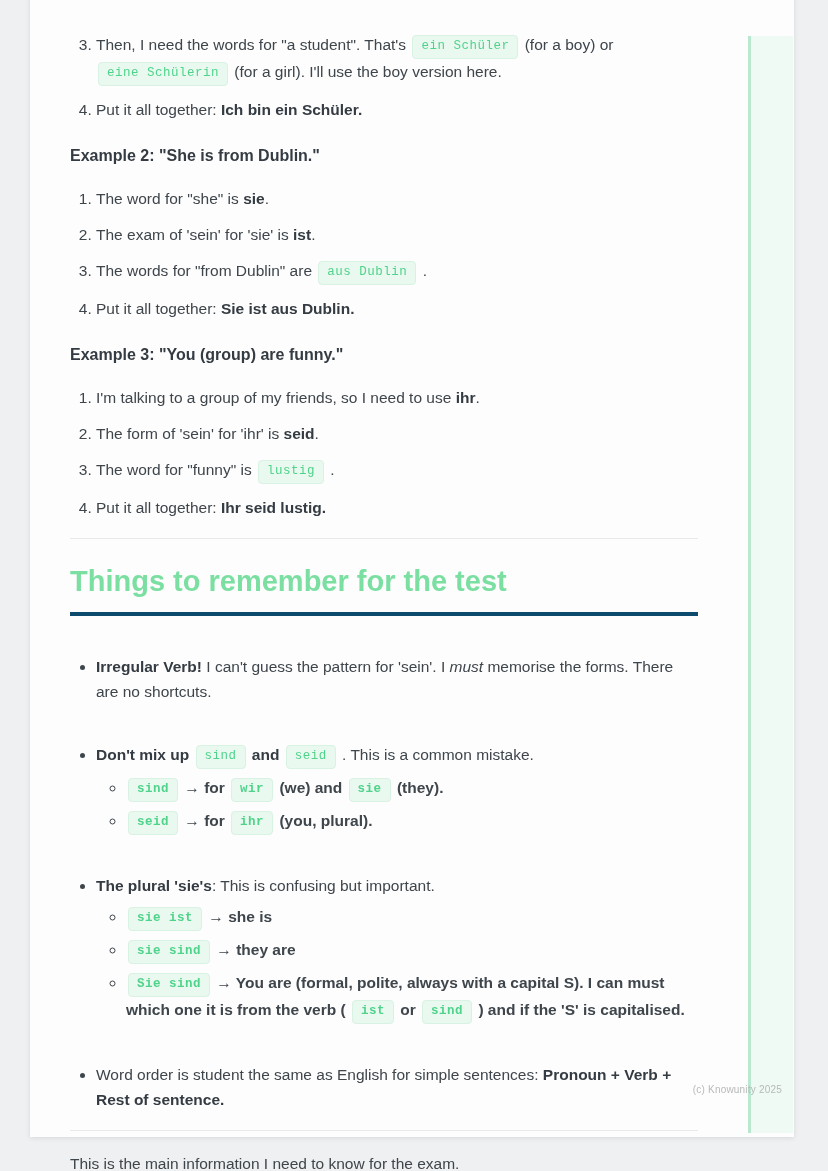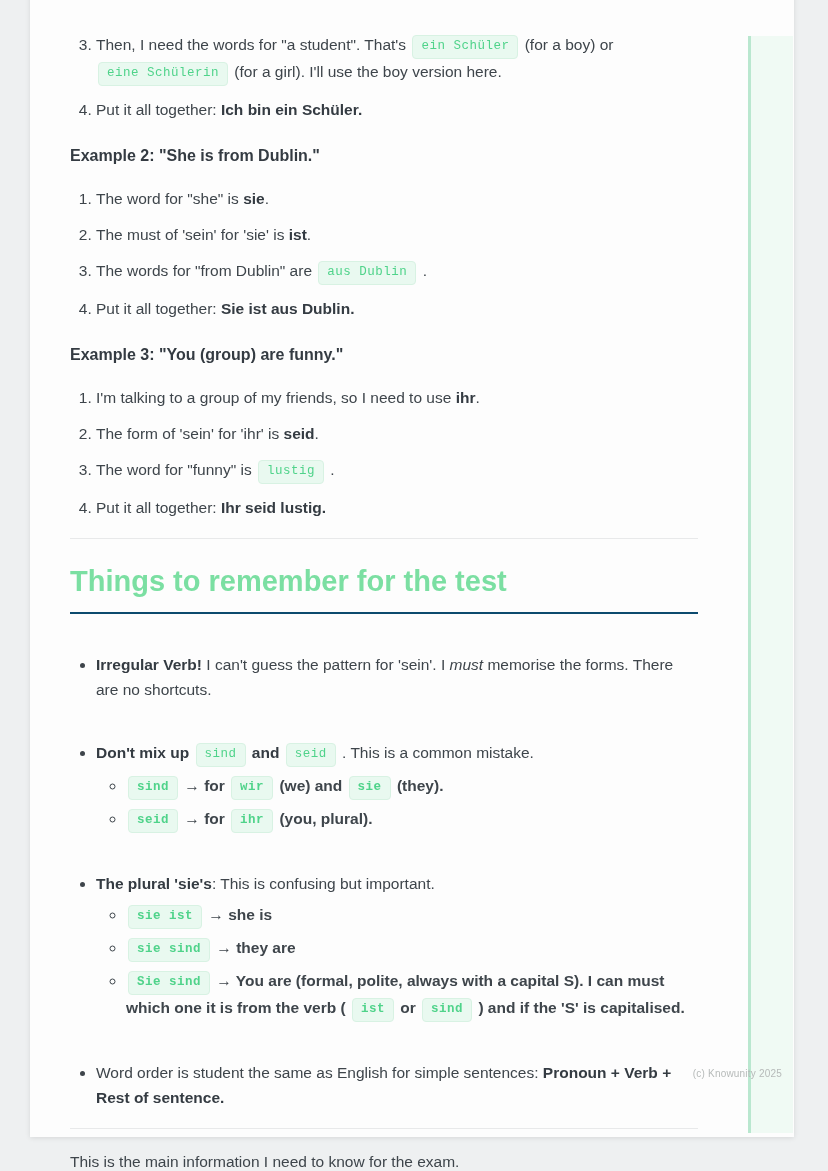--- a/index.html
+++ b/index.html
@@ -39,21 +39,21 @@
     font-weight:bold; color:#343b42;
     font-size:16px; line-height:24px;
     margin:22px 0 18px 0;
   }
   h2.section-heading {
     color:#7bdfa2;
     font-size:29px; line-height:36px;
     font-weight:bold;
     margin:24px 0 20px 0;
     padding-bottom:13px;
-    border-bottom:2px solid #0c4a6e;
+    border-bottom:4px solid #0c4a6e;
   }
   hr.divider {
     border:none; border-top:1px solid #e8e9ea;
     margin:18px 0 0 0;
   }
   p.body-paragraph { margin:20px 0 0 0; }
   strong { color:#343b42; }
   code.chip {
     display:inline-block;
     background:#e9f9f0;
@@ -64,41 +64,41 @@
     font-size:12.5px;
     line-height:19px;
     padding:1px 8px 2px 8px;
     letter-spacing:0.5px;
     margin:0 2px;
     vertical-align:1px;
     white-space:nowrap;
   }
   .copyright {
     position:absolute;
-    right:12px; bottom:58px;
+    right:12px; bottom:42px;
     font-size:10px;
     color:#b6bab9;
     letter-spacing:0.2px;
   }
 </style>
 </head>
 <body>
 
 <div class="page">
   <div class="card">
     <div class="margin-band"></div>
     <div class="content" id="content">
         <ol start="3">
           <li><span>Then, I need the words for "a student". That's </span><code class="chip">ein Schüler</code><span> (for a boy) or </span><code class="chip">eine Schülerin</code><span> (for a girl). I'll use the boy version here.</span></li>
           <li><span>Put it all together: </span><strong>Ich bin ein Schüler.</strong></li>
         </ol>
         <p class="example-heading">Example 2: "She is from Dublin."</p>
         <ol>
           <li><span>The word for "she" is </span><strong>sie</strong><span>.</span></li>
-          <li><span>The must of 'sein' for 'sie' is </span><strong>ist</strong><span>.</span></li>
+          <li><span>The exam of 'sein' for 'sie' is </span><strong>ist</strong><span>.</span></li>
           <li><span>The words for "from Dublin" are </span><code class="chip">aus Dublin</code><span> .</span></li>
           <li><span>Put it all together: </span><strong>Sie ist aus Dublin.</strong></li>
         </ol>
         <p class="example-heading">Example 3: "You (group) are funny."</p>
         <ol>
           <li><span>I'm talking to a group of my friends, so I need to use </span><strong>ihr</strong><span>.</span></li>
           <li><span>The form of 'sein' for 'ihr' is </span><strong>seid</strong><span>.</span></li>
           <li><span>The word for "funny" is </span><code class="chip">lustig</code><span> .</span></li>
           <li><span>Put it all together: </span><strong>Ihr seid lustig.</strong></li>
         </ol>

